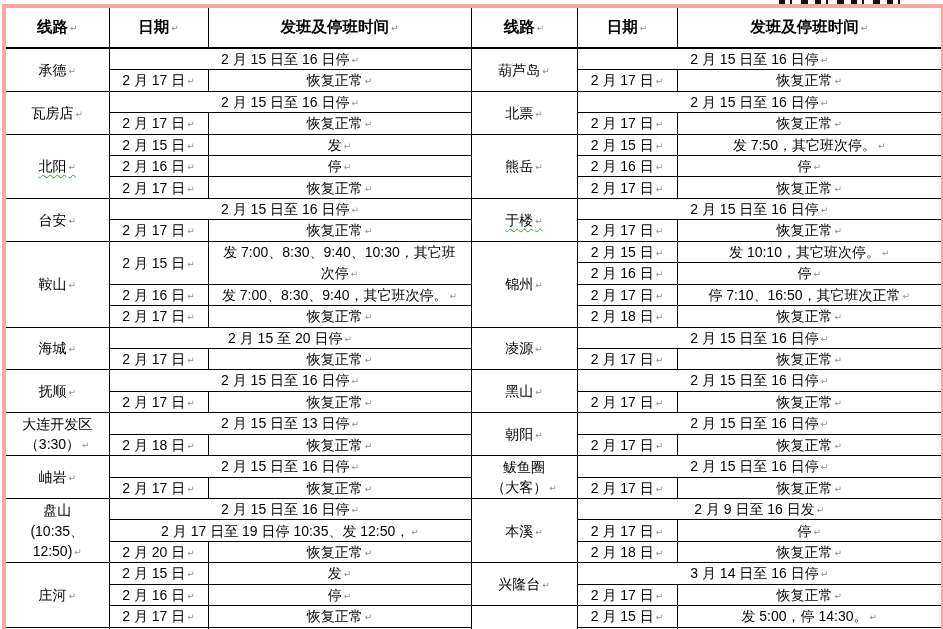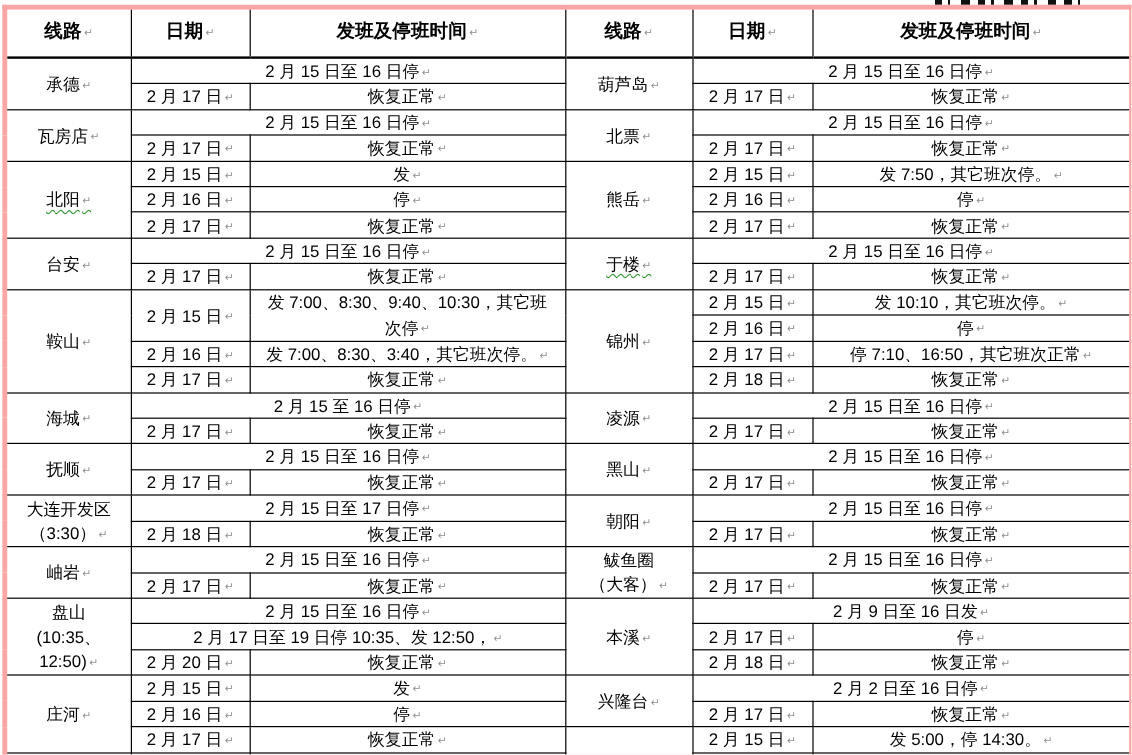--- a/index.html
+++ b/index.html
@@ -113,33 +113,33 @@
           <td class="route-cell" rowspan="4"><span class="cell-text">锦州</span></td>
           <td class="date-cell"><span class="cell-text">2 月 15 日</span></td>
           <td class="time-cell"><span class="cell-text">发 10:10，其它班次停。</span></td>
         </tr>
         <tr>
           <td class="date-cell"><span class="cell-text">2 月 16 日</span></td>
           <td class="time-cell"><span class="cell-text">停</span></td>
         </tr>
         <tr>
           <td class="date-cell"><span class="cell-text">2 月 16 日</span></td>
-          <td class="time-cell"><span class="cell-text">发 7:00、8:30、3:40，其它班次停。</span></td>
+          <td class="time-cell"><span class="cell-text">发 7:00、8:30、9:40，其它班次停。</span></td>
           <td class="date-cell"><span class="cell-text">2 月 17 日</span></td>
           <td class="time-cell"><span class="cell-text">停 7:10、16:50，其它班次正常</span></td>
         </tr>
         <tr>
           <td class="date-cell"><span class="cell-text">2 月 17 日</span></td>
           <td class="time-cell"><span class="cell-text">恢复正常</span></td>
           <td class="date-cell"><span class="cell-text">2 月 18 日</span></td>
           <td class="time-cell"><span class="cell-text">恢复正常</span></td>
         </tr>
         <tr>
           <td class="route-cell" rowspan="2"><span class="cell-text">海城</span></td>
-          <td class="span-cell" colspan="2"><span class="cell-text">2 月 15 至 16 日停</span></td>
+          <td class="span-cell" colspan="2"><span class="cell-text">2 月 15 至 20 日停</span></td>
           <td class="route-cell" rowspan="2"><span class="cell-text">凌源</span></td>
           <td class="span-cell" colspan="2"><span class="cell-text">2 月 15 日至 16 日停</span></td>
         </tr>
         <tr>
           <td class="date-cell"><span class="cell-text">2 月 17 日</span></td>
           <td class="time-cell"><span class="cell-text">恢复正常</span></td>
           <td class="date-cell"><span class="cell-text">2 月 17 日</span></td>
           <td class="time-cell"><span class="cell-text">恢复正常</span></td>
         </tr>
         <tr>
@@ -150,21 +150,21 @@
         </tr>
         <tr>
           <td class="date-cell"><span class="cell-text">2 月 17 日</span></td>
           <td class="time-cell"><span class="cell-text">恢复正常</span></td>
           <td class="date-cell"><span class="cell-text">2 月 17 日</span></td>
           <td class="time-cell"><span class="cell-text">恢复正常</span></td>
         </tr>
         <tr>
           <td class="route-cell" rowspan="2"><span class="cell-text">大连开发区
 （3:30）</span></td>
-          <td class="span-cell" colspan="2"><span class="cell-text">2 月 15 日至 17 日停</span></td>
+          <td class="span-cell" colspan="2"><span class="cell-text">2 月 15 日至 13 日停</span></td>
           <td class="route-cell" rowspan="2"><span class="cell-text">朝阳</span></td>
           <td class="span-cell" colspan="2"><span class="cell-text">2 月 15 日至 16 日停</span></td>
         </tr>
         <tr>
           <td class="date-cell"><span class="cell-text">2 月 18 日</span></td>
           <td class="time-cell"><span class="cell-text">恢复正常</span></td>
           <td class="date-cell"><span class="cell-text">2 月 17 日</span></td>
           <td class="time-cell"><span class="cell-text">恢复正常</span></td>
         </tr>
         <tr>
@@ -196,21 +196,21 @@
           <td class="date-cell"><span class="cell-text">2 月 20 日</span></td>
           <td class="time-cell"><span class="cell-text">恢复正常</span></td>
           <td class="date-cell"><span class="cell-text">2 月 18 日</span></td>
           <td class="time-cell"><span class="cell-text">恢复正常</span></td>
         </tr>
         <tr>
           <td class="route-cell" rowspan="3"><span class="cell-text">庄河</span></td>
           <td class="date-cell"><span class="cell-text">2 月 15 日</span></td>
           <td class="time-cell"><span class="cell-text">发</span></td>
           <td class="route-cell" rowspan="2"><span class="cell-text">兴隆台</span></td>
-          <td class="span-cell" colspan="2"><span class="cell-text">2 月 2 日至 16 日停</span></td>
+          <td class="span-cell" colspan="2"><span class="cell-text">3 月 14 日至 16 日停</span></td>
         </tr>
         <tr>
           <td class="date-cell"><span class="cell-text">2 月 16 日</span></td>
           <td class="time-cell"><span class="cell-text">停</span></td>
           <td class="date-cell"><span class="cell-text">2 月 17 日</span></td>
           <td class="time-cell"><span class="cell-text">恢复正常</span></td>
         </tr>
         <tr>
           <td class="date-cell"><span class="cell-text">2 月 17 日</span></td>
           <td class="time-cell"><span class="cell-text">恢复正常</span></td>

